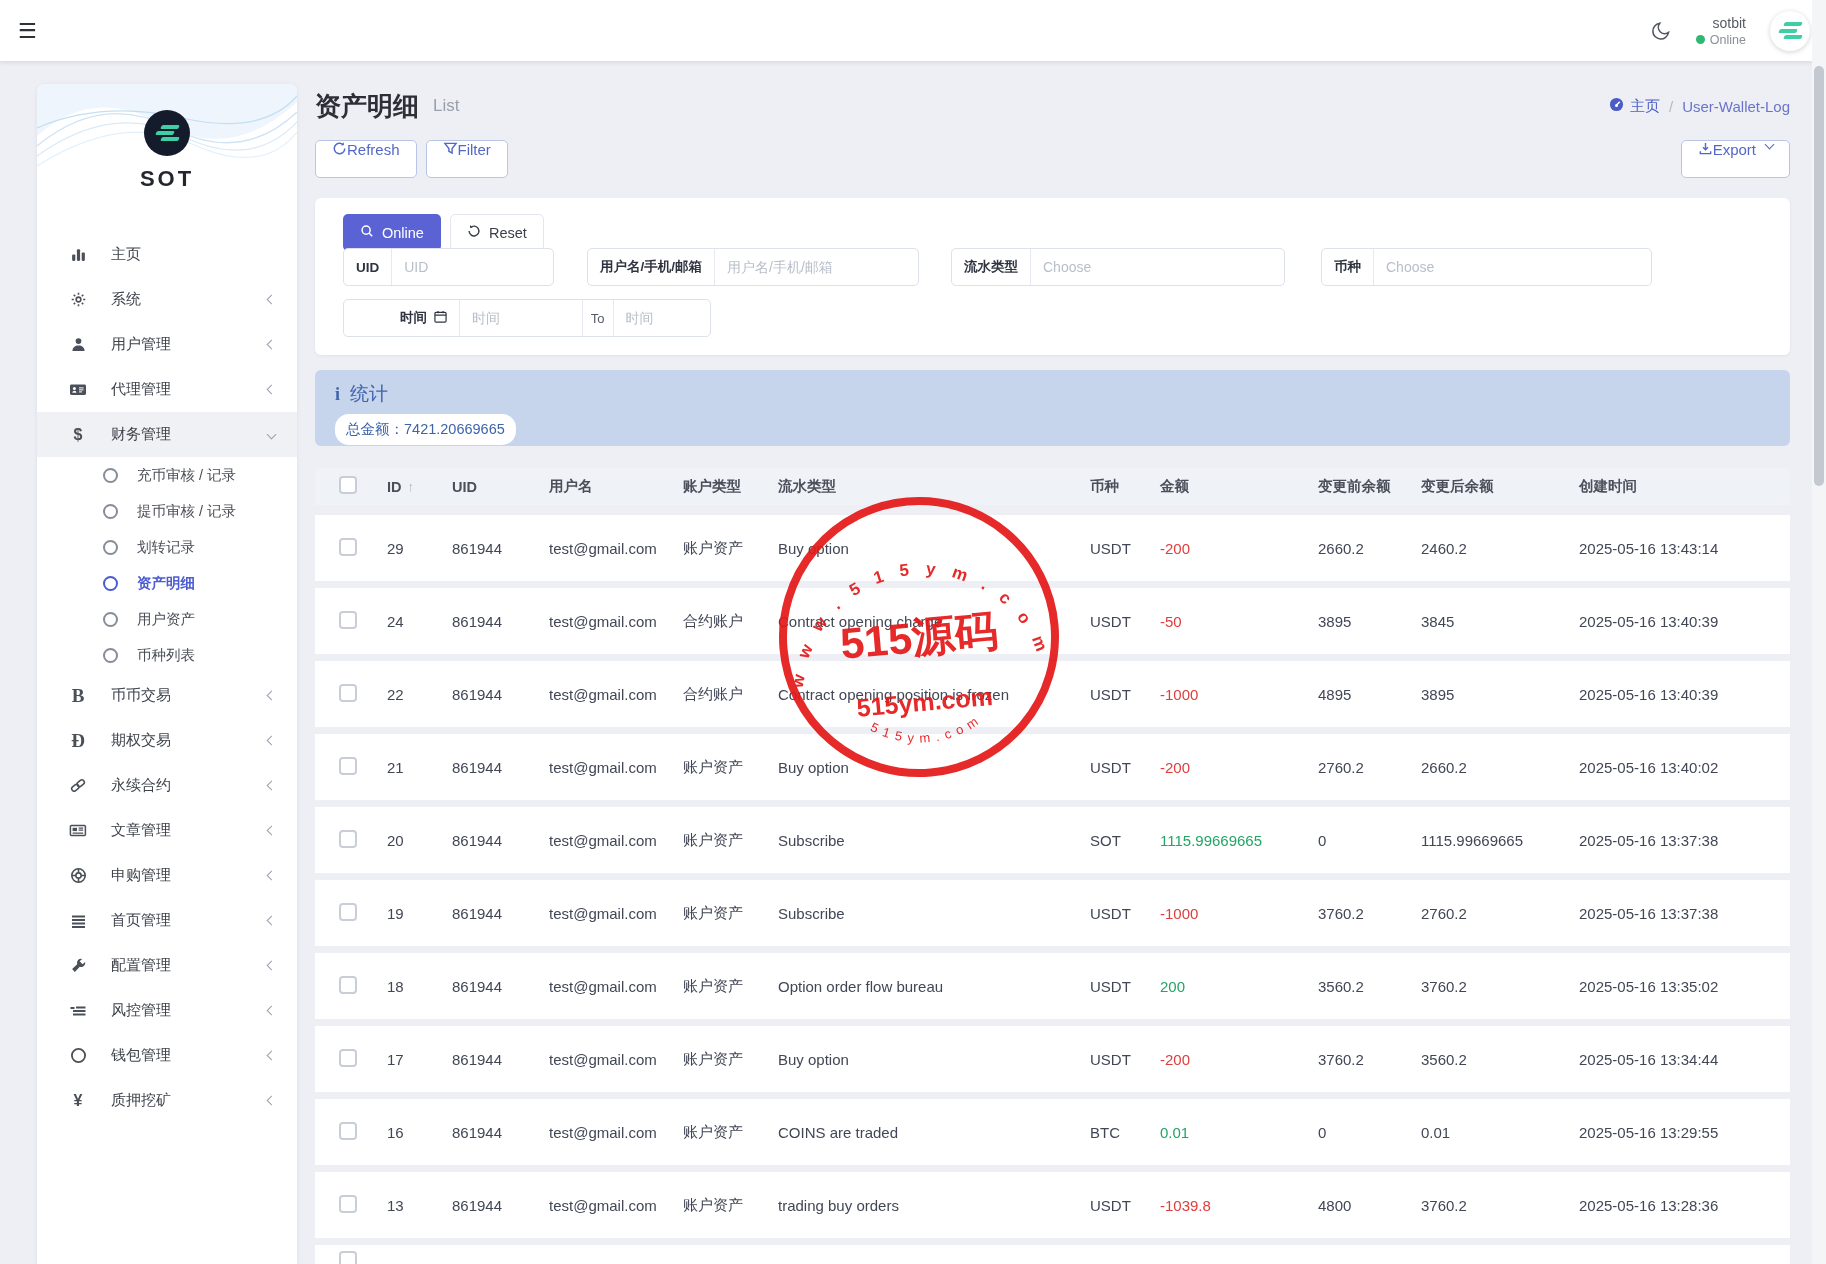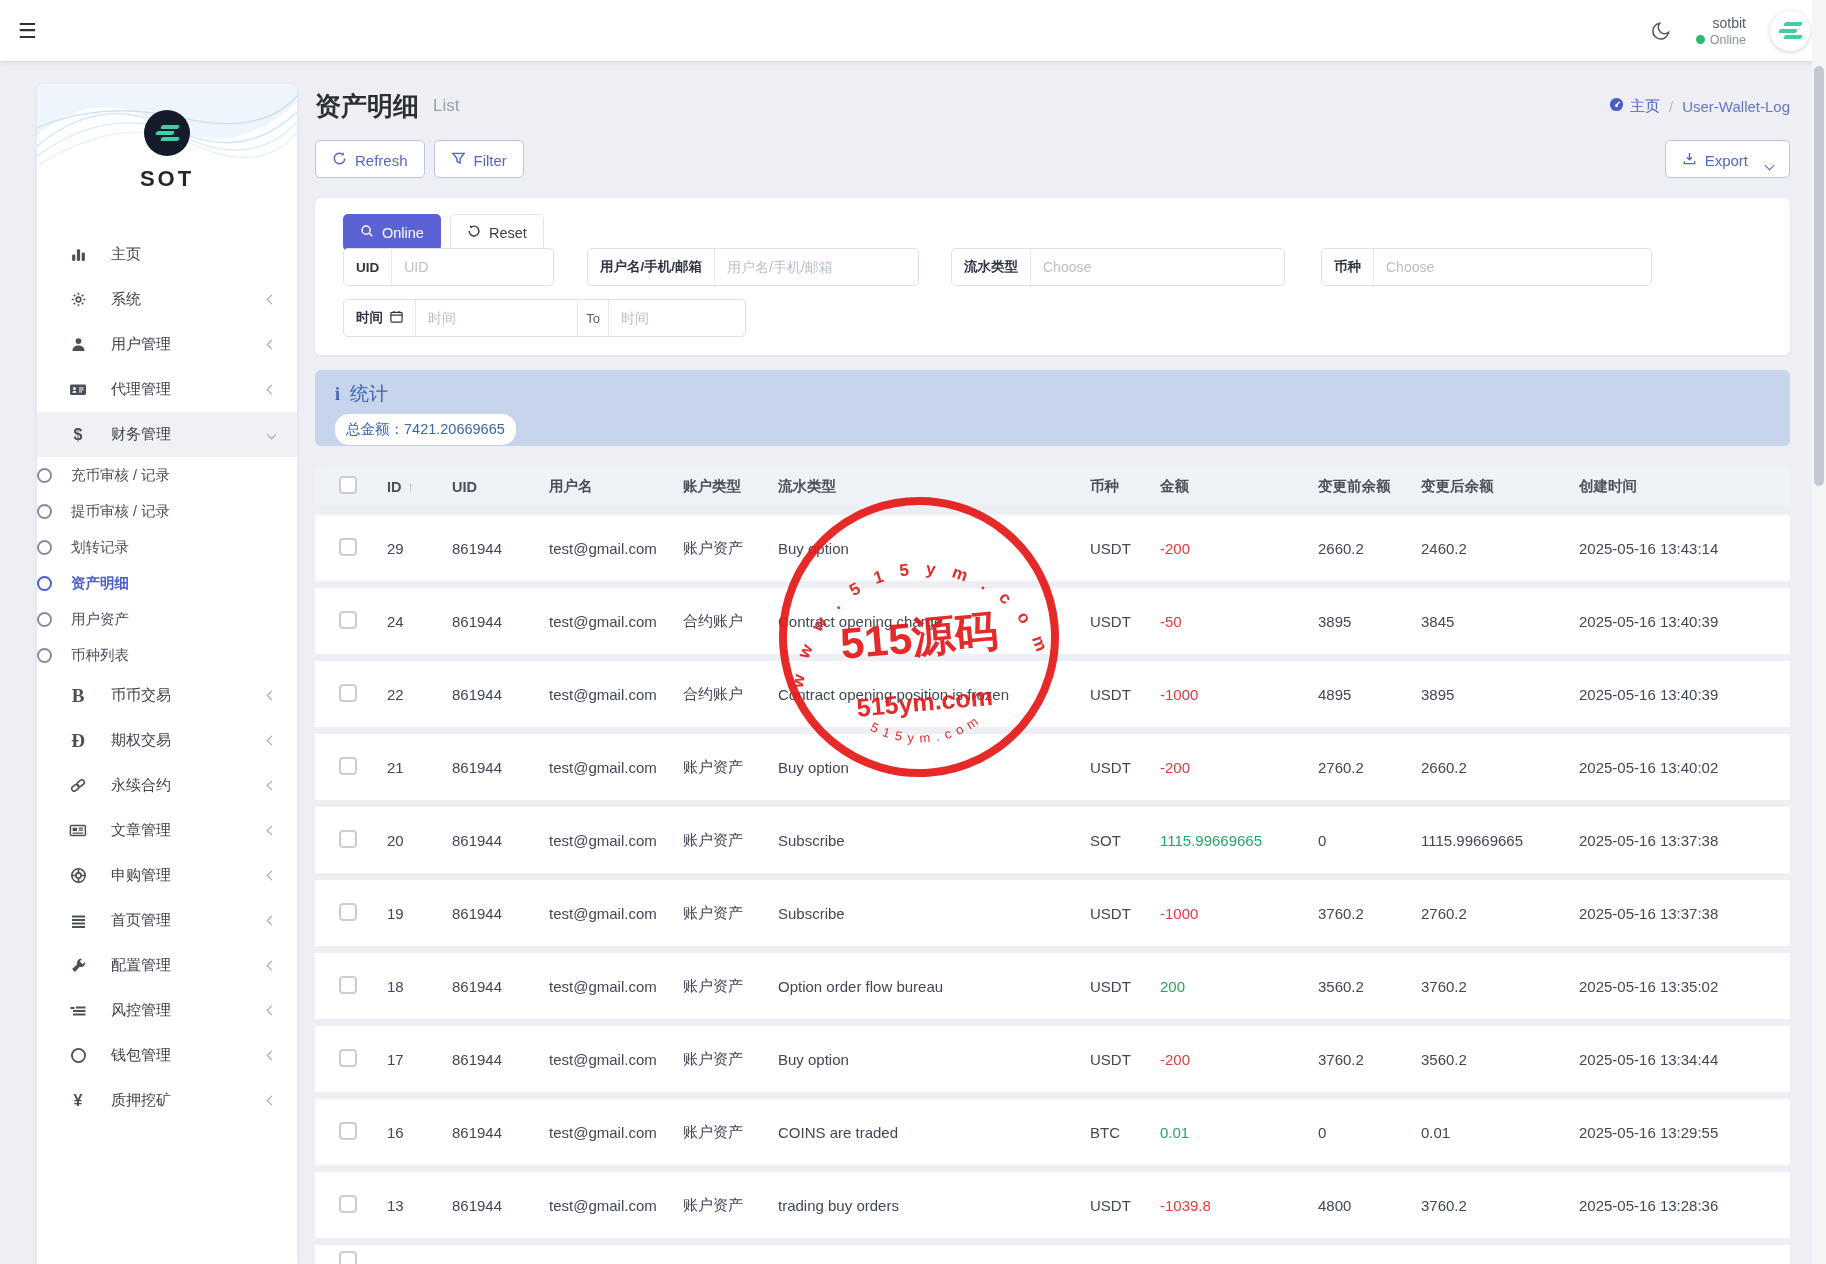--- a/index.html
+++ b/index.html
@@ -36,35 +36,35 @@
   .nav-item { height:45px; display:flex; align-items:center; padding:0 22px 0 30px; font-size:15px;
               color:#3e434b; cursor:pointer; }
   .nav-item.active { background:#f0f1f5; }
   .nav-item .ic { width:22px; margin-right:22px; display:flex; justify-content:center; align-items:center; color:#4b5058; }
   .glyph { font-weight:bold; font-size:16px; color:#4b5058; }
   .serifb { font-family:"Liberation Serif","DejaVu Serif",serif; font-size:19px; }
   .nav-item .chev { margin-left:auto; }
   .chev { display:inline-block; width:7px; height:7px; border:solid #9ba1ac; border-width:0 1.7px 1.7px 0; }
   .chev.left { transform:rotate(135deg); }
   .chev.down { transform:rotate(45deg); }
-  .sub-item { height:36px; display:flex; align-items:center; font-size:14.5px; color:#4a4e57; cursor:pointer; }
+  .sub-item { height:36px; display:flex; align-items:center; padding-left:66px; font-size:14.5px; color:#4a4e57; cursor:pointer; }
   .sub-item .dot { width:15px; height:15px; border:2px solid #878d98; border-radius:50%; margin-right:19px; flex:none; }
   .sub-item.active { color:#4b5bd2; font-weight:bold; }
   .sub-item.active .dot { border-color:#4b5bd2; }
   
   .main { position:absolute; left:315px; top:84px; width:1475px; height:1180px; }
   .page-head { position:absolute; top:0; left:0; right:0; height:44px; display:flex; align-items:center; }
   .page-title { font-size:26px; font-weight:bold; color:#2c2f36; }
   .page-sub { margin-left:14px; font-size:17px; color:#99a0ab; }
   .breadcrumb { margin-left:auto; display:flex; align-items:center; gap:9px; font-size:15px; }
   .bc-home { color:#4b5cc6; display:flex; align-items:center; gap:6px; cursor:pointer; }
   .bc-sep { color:#b3b8c2; }
   .bc-cur { color:#6a74c9; cursor:pointer; }
   .toolbar { position:absolute; top:56px; left:0; display:flex; gap:9px; }
-  .btn-outline { display:inline-flex; align-items:flex-end; gap:8px; height:38px; padding:8px 16px;
+  .btn-outline { display:inline-flex; align-items:flex-start; gap:0; height:38px; padding:0 16px;
                  border:1px solid #b9c5e4; border-radius:5px; color:#5268c6; font-size:15px; background:#fff; cursor:pointer; }
   .export { position:absolute; top:56px; right:0; }
   .export .chev { border-color:#5268c6; margin-left:10px; }
   
   .search-card { position:absolute; top:114px; left:0; width:1475px; height:157px; background:#fff;
                  border-radius:6px; box-shadow:0 1px 3px rgba(25,35,60,.06); }
   .sc-buttons { position:absolute; left:28px; top:16px; display:flex; gap:9px; }
   .btn-primary { display:inline-flex; align-items:center; gap:8px; height:37px; padding:0 17px;
                  background:#5b62d4; border:none; border-radius:5px; color:#fff; font-size:14.5px; cursor:pointer; }
   .btn-plain { display:inline-flex; align-items:center; gap:8px; height:37px; padding:0 16px; background:#fff;
@@ -392,21 +392,21 @@
         <input class="ig-input" placeholder="用户名/手机/邮箱" style="">
       </div>
       <div class="ig" style="left: 636px; width: 334px; top: 50px;">
         <span class="ig-label">流水类型</span>
         <div class="ig-input select">Choose</div>
       </div>
       <div class="ig" style="left: 1006px; width: 331px; top: 50px;">
         <span class="ig-label">币种</span>
         <div class="ig-input select">Choose</div>
       </div>
-      <div class="ig" style="left: 28px; top: 101px; width: 403px;">
+      <div class="ig" style="left: 28px; top: 101px; width: 368px; padding-left: 44px;">
         <span class="ig-label">时间<span><svg width="13" height="13" viewBox="0 0 14 14">
               <rect x="1" y="2.5" width="12" height="10.5" rx="1.2" fill="none" stroke="#2f3440" stroke-width="1.3"></rect>
               <path d="M1 5.6h12" stroke="#2f3440" stroke-width="1.3"></path>
               <path d="M4.3 1v2.6M9.7 1v2.6" stroke="#2f3440" stroke-width="1.3"></path>
             </svg></span></span>
         <input class="ig-input" placeholder="时间" style="">
         <span class="to-box">To</span>
         <input class="ig-input" placeholder="时间" style="">
       </div>
     </section>

